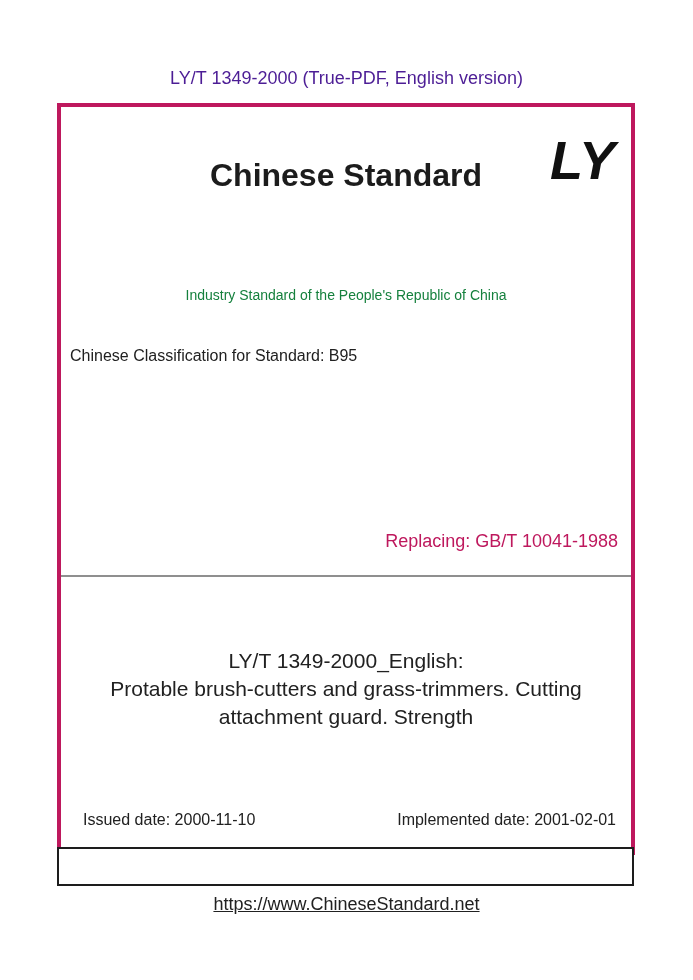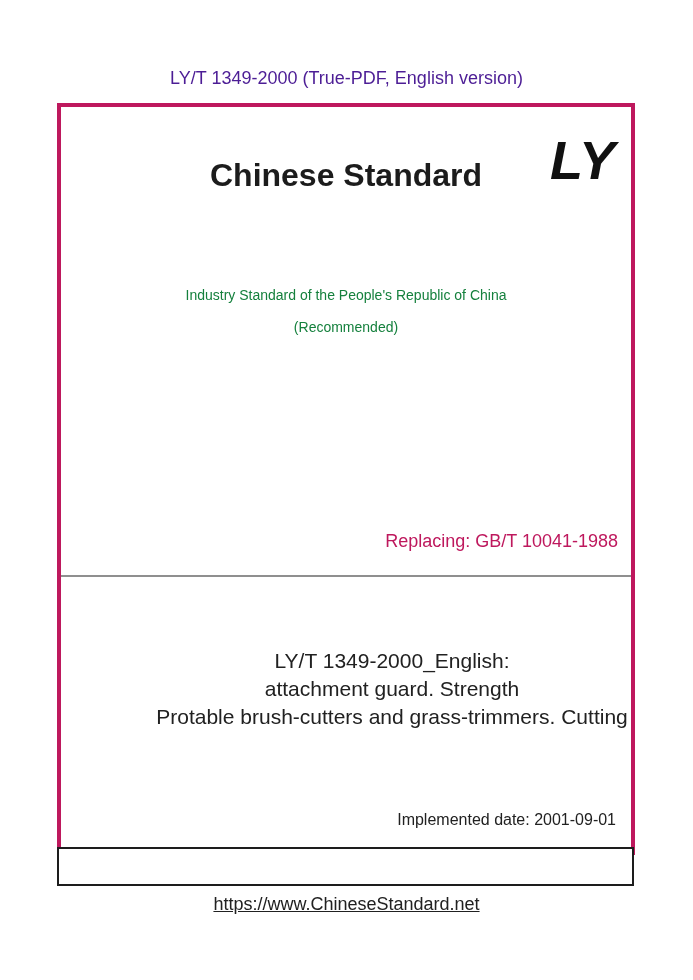--- a/index.html
+++ b/index.html
@@ -104,21 +104,20 @@
 
   .title-block {
     position: absolute;
     top: 540px;
     left: 0;
     width: 100%;
     text-align: center;
     font-size: 21px;
     line-height: 28px;
     color: #212121;
-    margin-left: 46px;
   }
 
   .date-issued {
     position: absolute;
     top: 704px;
     left: 22px;
     font-size: 16px;
     color: #212121;
   }
 
@@ -161,37 +160,38 @@
 <div class="page-header">LY/T 1349-2000 (True-PDF, English version)</div>
 
 <div class="main-box">
 
   <div class="brand-title">Chinese Standard</div>
 
   <div class="brand-logo">LY</div>
 
   <div class="standard-type">
     <div>Industry Standard of the People's Republic of China</div>
-    <div>(Recommended)</div>
   </div>
 
+  <div class="classification">Chinese Classification for Standard: B95</div>
 
 
   <div class="replacing">Replacing: GB/T 10041-1988</div>
 
   <div class="divider"></div>
 
   <div class="title-block">
     <div>LY/T 1349-2000_English:</div>
+    <div>Protable brush-cutters and grass-trimmers. Cutting</div>
     <div>attachment guard. Strength</div>
-    <div>Protable brush-cutters and grass-trimmers. Cutting</div>
   </div>
 
+  <div class="date-issued">Issued date: 2000-11-10</div>
 
-  <div class="date-implemented">Implemented date: 2001-09-01</div>
+  <div class="date-implemented">Implemented date: 2001-02-01</div>
 
 </div>
 
 <div class="bottom-box"></div>
 
 <div class="page-footer">
   <a>https://www.ChineseStandard.net</a>
 </div>
 
 </body></html>

